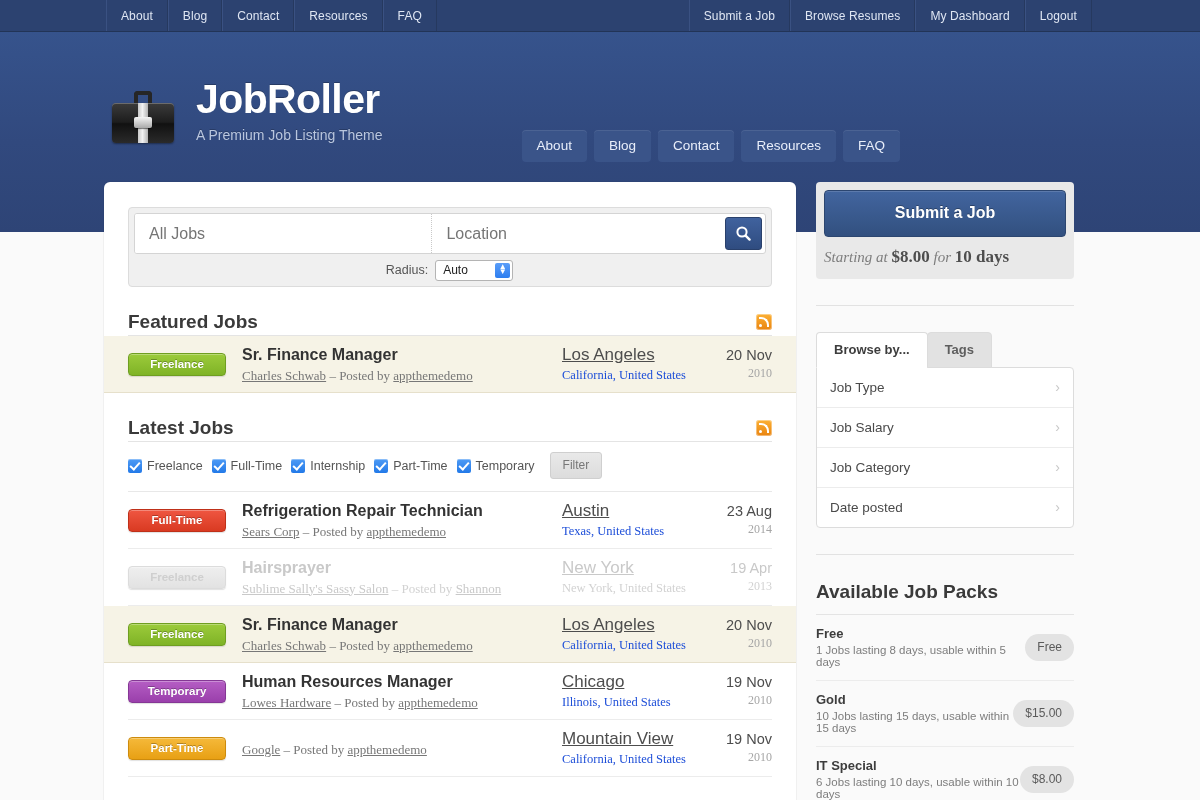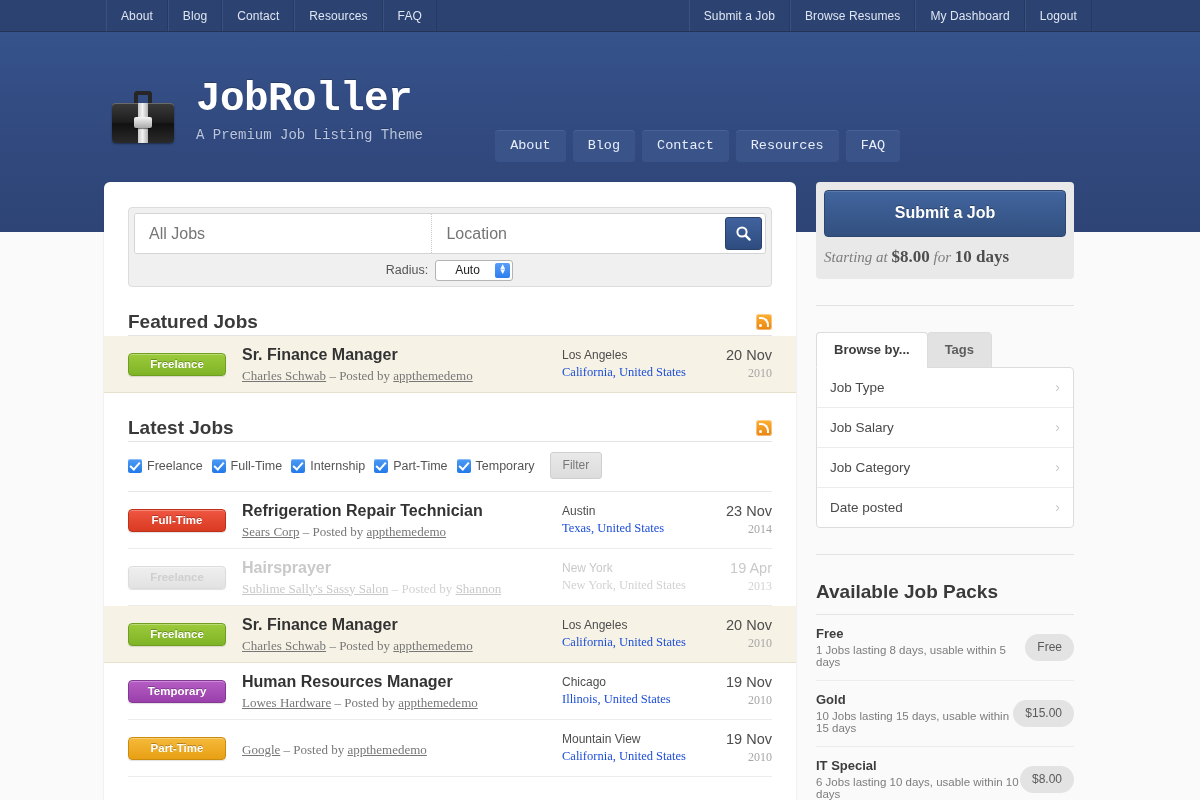--- a/index.html
+++ b/index.html
@@ -28,21 +28,21 @@
     border-right: 1px solid #26395f;
     letter-spacing: .1px;
   }
   .topbar-left a:first-child { border-left: 1px solid #3a5182; }
 
   
   .headband {
     position: absolute; top: 32px; left: 0; width: 1200px; height: 200px;
     background: linear-gradient(180deg, #36538c 0%, #31497e 55%, #2e4476 100%);
   }
-  .headinner { position: relative; width: 1004px; height: 200px; font-family: Liberation Mono, monospace; }
+  .headinner { position: relative; width: 1004px; height: 200px; }
 
   .brand { position: absolute; left: 112px; top: 47px; display: flex; align-items: flex-start; }
   .briefcase { position: relative; width: 62px; height: 52px; margin-top: 12px; }
   .bc-body {
     position: absolute; left: 0; top: 12px; width: 62px; height: 40px;
     background: linear-gradient(180deg,#3b3b3b 0%, #1d1d1d 48%, #111 52%, #2a2a2a 100%);
     border-radius: 4px;
     box-shadow: inset 0 1px 0 rgba(255,255,255,.25), 0 1px 2px rgba(0,0,0,.4);
   }
   .bc-handle {
@@ -110,21 +110,21 @@
     margin-left: auto; width: 38px; height: 33px; margin-top: 3px; margin-right: 3px;
     background: linear-gradient(180deg,#40629e,#2f4c80);
     border: 1px solid #29406b; border-radius: 3px;
     display: flex; align-items: center; justify-content: center; cursor: pointer;
   }
   .radius-row { display: flex; align-items: center; justify-content: center; height: 32px; padding-right: 1px; }
   .radius-label { font-size: 12.5px; color: #555; margin-right: 7px; }
   .radius-select {
     position: relative; width: 78px; height: 21px;
     background: #fff; border: 1px solid #b4b4b4; border-radius: 3px;
-    display: flex; align-items: center; padding-left: 19px;
+    display: flex; align-items: center; padding-left: 7px;
     font-size: 12px; color: #222;
   }
   .radius-stepper {
     position: absolute; right: 2px; top: 2px; width: 15px; height: 15px;
     background: linear-gradient(180deg,#5a9df8,#2d7ef0);
     border-radius: 2px; display: flex; flex-direction: column;
     align-items: center; justify-content: center; line-height: .62; color: #fff; font-size: 8px;
   }
 
   
@@ -175,21 +175,21 @@
   .badge.fulltime   { background: linear-gradient(180deg,#ef5641,#d93a22); border: 1px solid #bf3019; }
   .badge.temporary  { background: linear-gradient(180deg,#b55ec4,#9a3fab); border: 1px solid #853795; }
   .badge.parttime   { background: linear-gradient(180deg,#f5b93a,#e8a014); border: 1px solid #cd8b0d; }
   .badge.expired    { background: linear-gradient(180deg,#efefef,#e2e2e2); border: 1px solid #dcdcdc; color: #cfcfcf; text-shadow: none; }
 
   .job-main { margin-left: 16px; flex: 1; }
   .job-title { font-size: 16px; font-weight: bold; color: #333; line-height: 1.25; }
   .job-meta { font-family: "Liberation Serif", serif; font-size: 13px; color: #777; margin-top: 3px; }
   .job-meta a { color: #777; text-decoration: underline; }
   .job-loc { width: 150px; }
-  .job-loc-city { font-size: 12px; color: #4d4d4d; }
+  .job-loc-city { font-size: 17px; color: #4d4d4d; text-decoration: underline; }
   .job-loc-region { font-family: "Liberation Serif", serif; font-size: 12.5px; color: #1d4ed8; margin-top: 3px; }
   .job-date { width: 60px; text-align: right; }
   .job-date-day { font-size: 14.5px; color: #4d4d4d; }
   .job-date-year { font-family: "Liberation Serif", serif; font-size: 12px; color: #a6a6a6; margin-top: 3px; }
 
   
   .filters {
     margin: 0 24px; padding: 10px 0 12px;
     display: flex; align-items: center; gap: 9px;
     border-bottom: 1px solid #e8e8e8;
@@ -398,21 +398,21 @@
             <a href="#">Sears Corp</a>
             <span>– Posted by</span>
             <a href="#">appthemedemo</a>
           </div>
         </div>
         <div class="job-loc">
           <div class="job-loc-city">Austin</div>
           <div class="job-loc-region">Texas, United States</div>
         </div>
         <div class="job-date">
-          <div class="job-date-day">23 Nov</div>
+          <div class="job-date-day">23 Aug</div>
           <div class="job-date-year">2014</div>
         </div>
       </div>
 
       <div class="job dim">
         <span class="badge expired">Freelance</span>
         <div class="job-main">
           <div class="job-title">Hairsprayer</div>
           <div class="job-meta">
             <a href="#">Sublime Sally's Sassy Salon</a>

